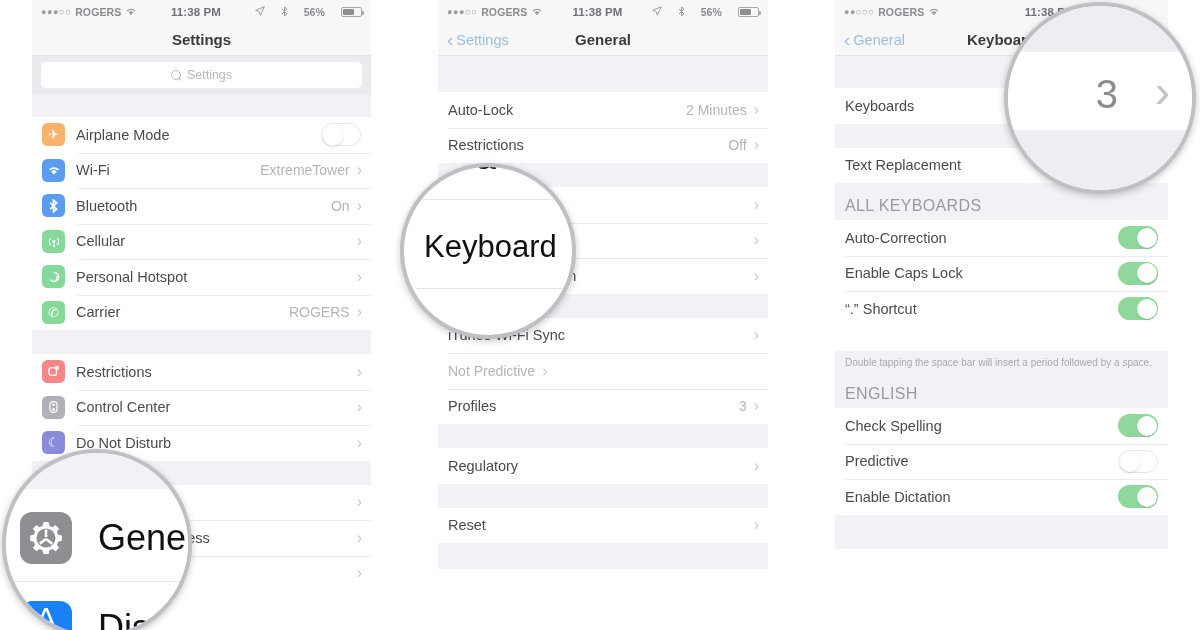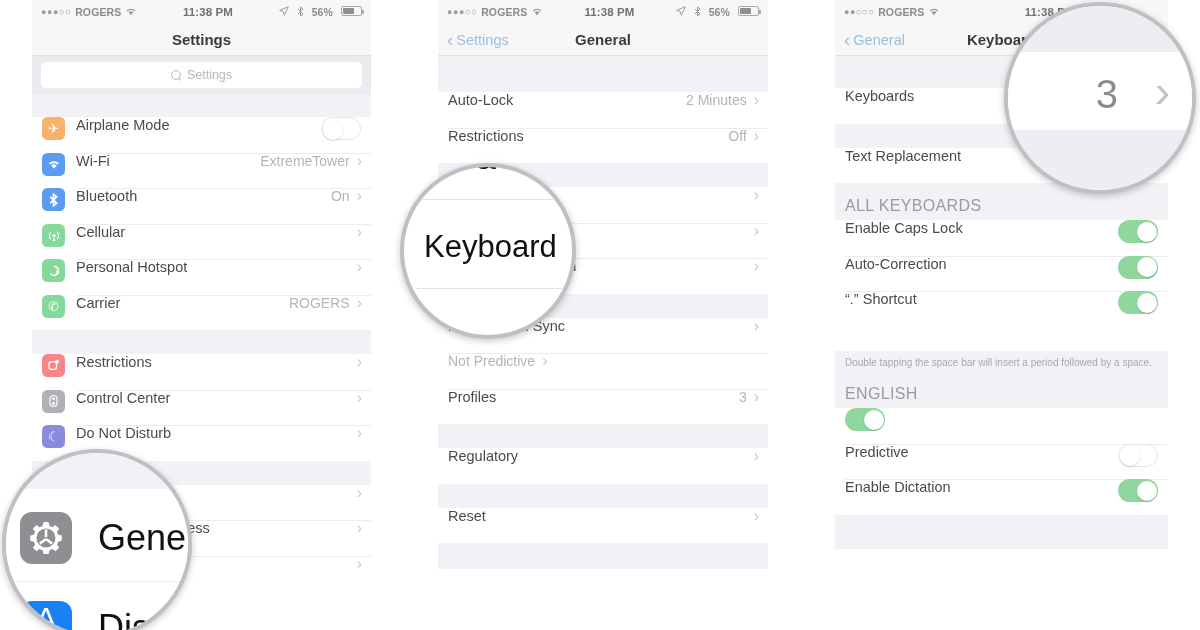--- a/index.html
+++ b/index.html
@@ -18,21 +18,21 @@
   #panel-3 { left: 835px; width: 333px; }
 
   
   .statusbar {
     height: 24px; display: flex; align-items: center;
     padding: 0 9px; background: #f7f7f8;
     font-size: 11px; color: #8a8a8e; font-weight: bold; letter-spacing: .1px;
   }
   .sb-left { display: flex; align-items: center; gap: 4px; flex: 0 0 auto; }
   .sb-center { flex: 1; text-align: center; font-size: 11.5px; color: #70707a; }
-  .sb-right { display: flex; align-items: flex-start; gap: 8px; flex: 0 0 auto; justify-content: flex-end; }
+  .sb-right { display: flex; align-items: center; gap: 16px; flex: 0 0 auto; justify-content: flex-end; }
   .dots { letter-spacing: .6px; font-size: 9px; color: #9a9aa0; }
   .carrier-name { font-size: 10.5px; color: #8a8a90; }
   .sb-icon { display: inline-block; line-height: 1; color: #9a9aa0; }
   .battpct { font-size: 10.5px; color: #8a8a90; }
   .batt {
     width: 21px; height: 10px; border: 1px solid #a8a8ae; border-radius: 2px;
     position: relative; display: inline-block;
   }
   .batt::after {
     content: ""; position: absolute; right: -3px; top: 3px;
@@ -68,21 +68,21 @@
   .search-ico::after {
     content: ""; position: absolute; left: 7px; top: 7px; width: 4px; height: 1.2px;
     background: #b9b9bf; transform: rotate(45deg); transform-origin: left center;
   }
   .search-ph { font-size: 12.5px; color: #b6b6bc; }
 
   
   .gap { background: #f2f2f6; }
   .group { background: #ffffff; }
   .row {
-    height: 35.5px; display: flex; align-items: flex-start; padding-left: 10px;
+    height: 35.5px; display: flex; align-items: center; padding-left: 10px;
     position: relative; background: #ffffff;
   }
   .row + .row::before {
     content: ""; position: absolute; left: 10px; right: 0; top: 0; height: 1px; background: #ececf0;
   }
   .row.ind + .row::before { left: 46px; }
   .app-ico {
     width: 23px; height: 23px; border-radius: 5.5px; flex: 0 0 auto;
     margin-right: 11px; display: flex; align-items: center; justify-content: center;
     color: #fff;
@@ -483,45 +483,46 @@
       <div class="row">
         <span class="row-label">Text Replacement</span>
         <span class="chev">›</span>
       </div>
     </div>
 
     <div class="sec-hdr">ALL KEYBOARDS</div>
 
     <div class="group">
       <div class="row">
+        <span class="row-label">Auto-Correction</span>
+        <span class="toggle on">
+            <span class="knob"></span>
+          </span>
+      </div>
+      <div class="row">
         <span class="row-label">Enable Caps Lock</span>
         <span class="toggle on">
             <span class="knob"></span>
           </span>
       </div>
       <div class="row">
-        <span class="row-label">Auto-Correction</span>
-        <span class="toggle on">
-            <span class="knob"></span>
-          </span>
-      </div>
-      <div class="row">
         <span class="row-label">“.” Shortcut</span>
         <span class="toggle on">
             <span class="knob"></span>
           </span>
       </div>
     </div>
 
     <div class="sec-foot">Double tapping the space bar will insert a period followed by a space.</div>
 
     <div class="sec-hdr" style="padding-top:5px">ENGLISH</div>
 
     <div class="group">
       <div class="row">
+        <span class="row-label">Check Spelling</span>
         <span class="toggle on">
             <span class="knob"></span>
           </span>
       </div>
       <div class="row">
         <span class="row-label">Predictive</span>
         <span class="toggle off">
             <span class="knob"></span>
           </span>
       </div>

